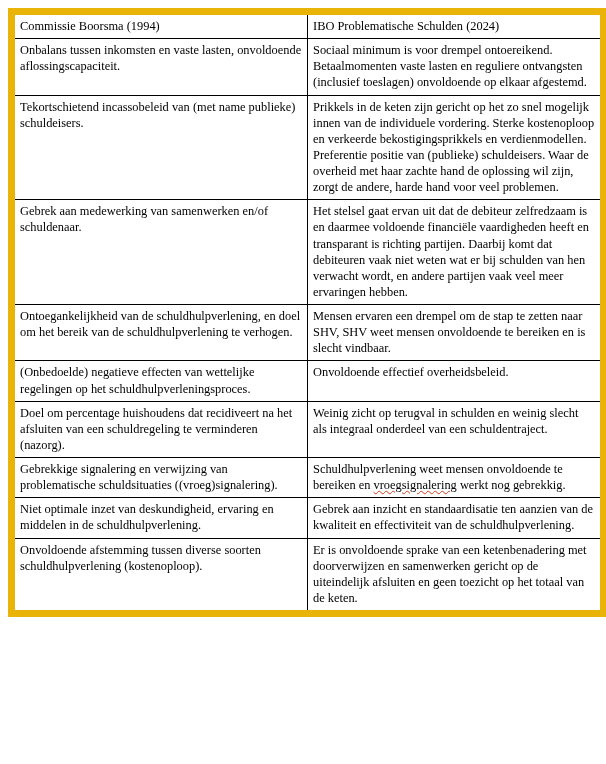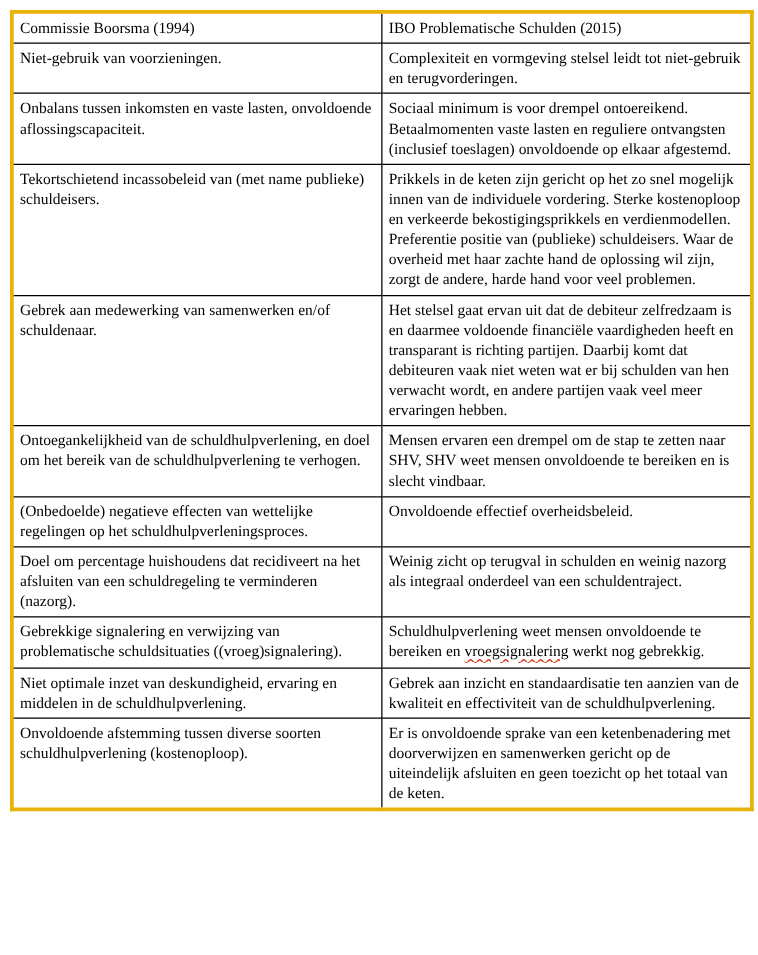--- a/index.html
+++ b/index.html
@@ -16,21 +16,21 @@
     height: 764px;
     box-sizing: border-box;
     padding: 8px 6px 6px 8px;
     background: #ffffff;
     overflow: hidden;
   }
   table.compare {
     border-collapse: collapse;
     width: 592px;
     table-layout: fixed;
-    border: 3px solid #eab308;
+    border: 7px solid #eab308;
   }
   table.compare col.c1 { width: 296px; }
   table.compare col.c2 { width: 296px; }
   table.compare th, table.compare td {
     border: 1px solid #000000;
     vertical-align: top;
     text-align: left;
     font-weight: normal;
     font-size: 12.4px;
     line-height: 1.30;
@@ -53,28 +53,24 @@
 
 <div class="page">
   <table class="compare">
     <colgroup>
         <col class="c1">
         <col class="c2">
       </colgroup>
     <thead>
       <tr>
         <th>Commissie Boorsma (1994)</th>
-        <th>IBO Problematische Schulden (2015)</th>
+        <th>IBO Problematische Schulden (2024)</th>
       </tr>
     </thead>
     <tbody>
-      <tr>
-        <td>Niet-gebruik van voorzieningen.</td>
-        <td>Complexiteit en vormgeving stelsel leidt tot niet-gebruik en terugvorderingen.</td>
-      </tr>
       <tr>
         <td>Onbalans tussen inkomsten en vaste lasten, onvoldoende aflossingscapaciteit.</td>
         <td>Sociaal minimum is voor drempel ontoereikend.
 Betaalmomenten vaste lasten en reguliere ontvangsten (inclusief toeslagen) onvoldoende op elkaar afgestemd.</td>
       </tr>
       <tr>
         <td>Tekortschietend incassobeleid van (met name publieke) schuldeisers.</td>
         <td>Prikkels in de keten zijn gericht op het zo snel mogelijk innen van de individuele vordering. Sterke kostenoploop en verkeerde bekostigingsprikkels en verdienmodellen. Preferentie positie van (publieke) schuldeisers. Waar de overheid met haar zachte hand de oplossing wil zijn, zorgt de andere, harde hand voor veel problemen.</td>
       </tr>
       <tr>
@@ -84,21 +80,21 @@
       <tr>
         <td>Ontoegankelijkheid van de schuldhulpverlening, en doel om het bereik van de schuldhulpverlening te verhogen.</td>
         <td>Mensen ervaren een drempel om de stap te zetten naar SHV, SHV weet mensen onvoldoende te bereiken en is slecht vindbaar.</td>
       </tr>
       <tr>
         <td>(Onbedoelde) negatieve effecten van wettelijke regelingen op het schuldhulpverleningsproces.</td>
         <td>Onvoldoende effectief overheidsbeleid.</td>
       </tr>
       <tr>
         <td>Doel om percentage huishoudens dat recidiveert na het afsluiten van een schuldregeling te verminderen (nazorg).</td>
-        <td>Weinig zicht op terugval in schulden en weinig nazorg als integraal onderdeel van een schuldentraject.</td>
+        <td>Weinig zicht op terugval in schulden en weinig slecht als integraal onderdeel van een schuldentraject.</td>
       </tr>
       <tr>
         <td>Gebrekkige signalering en verwijzing van problematische schuldsituaties ((vroeg)signalering).</td>
         <td id="cell-spell">Schuldhulpverlening weet mensen onvoldoende te bereiken en <span class="spell-err">vroegsignalering</span> werkt nog gebrekkig.</td>
       </tr>
       <tr>
         <td>Niet optimale inzet van deskundigheid, ervaring en middelen in de schuldhulpverlening.</td>
         <td>Gebrek aan inzicht en standaardisatie ten aanzien van de kwaliteit en effectiviteit van de schuldhulpverlening.</td>
       </tr>
       <tr>

